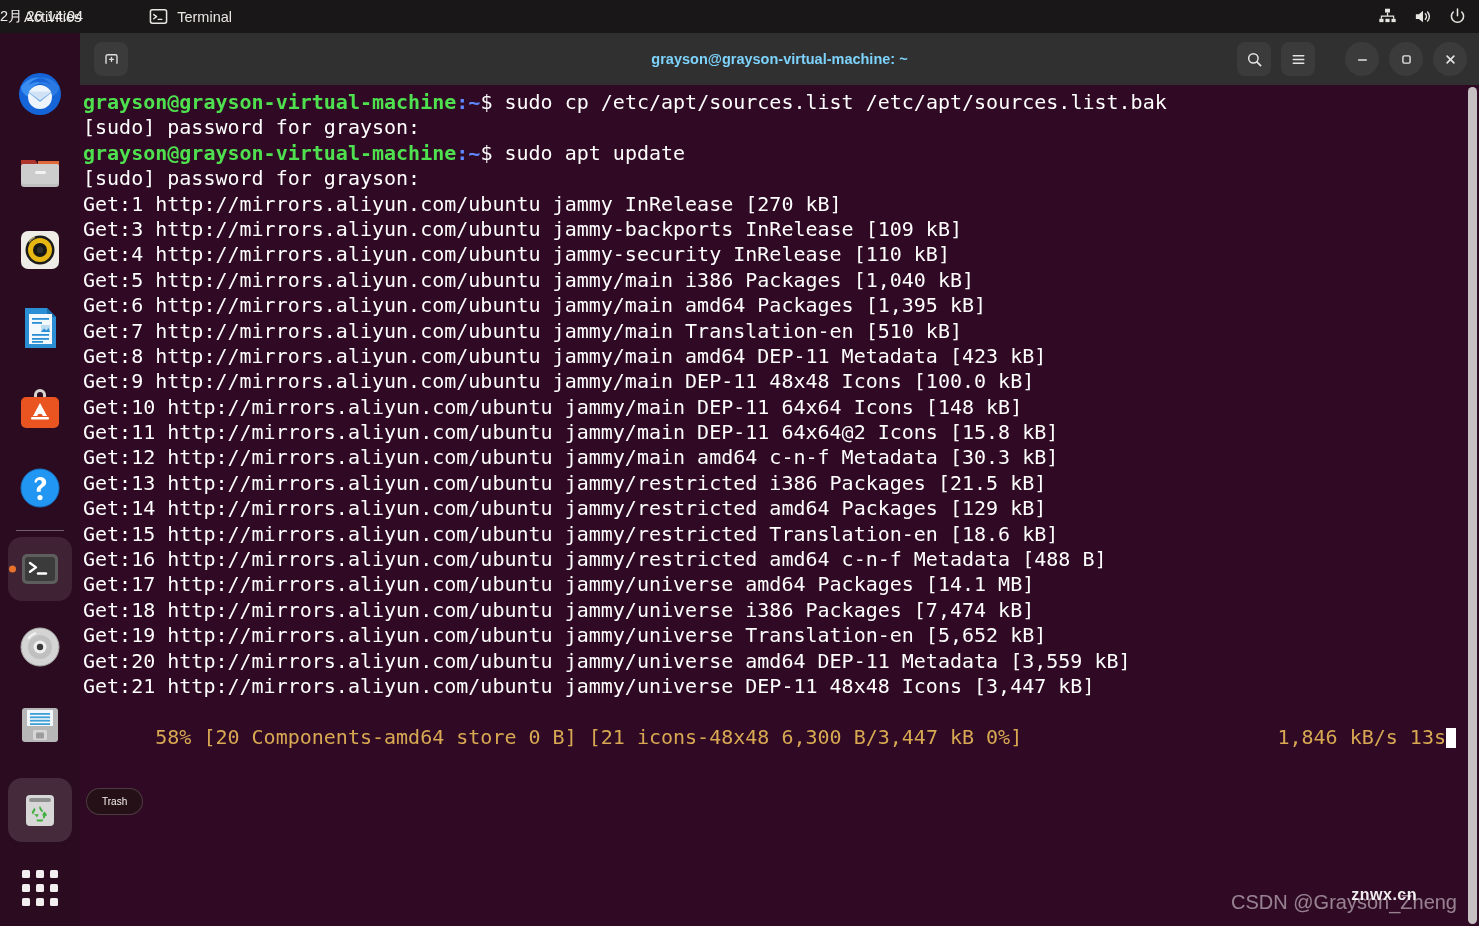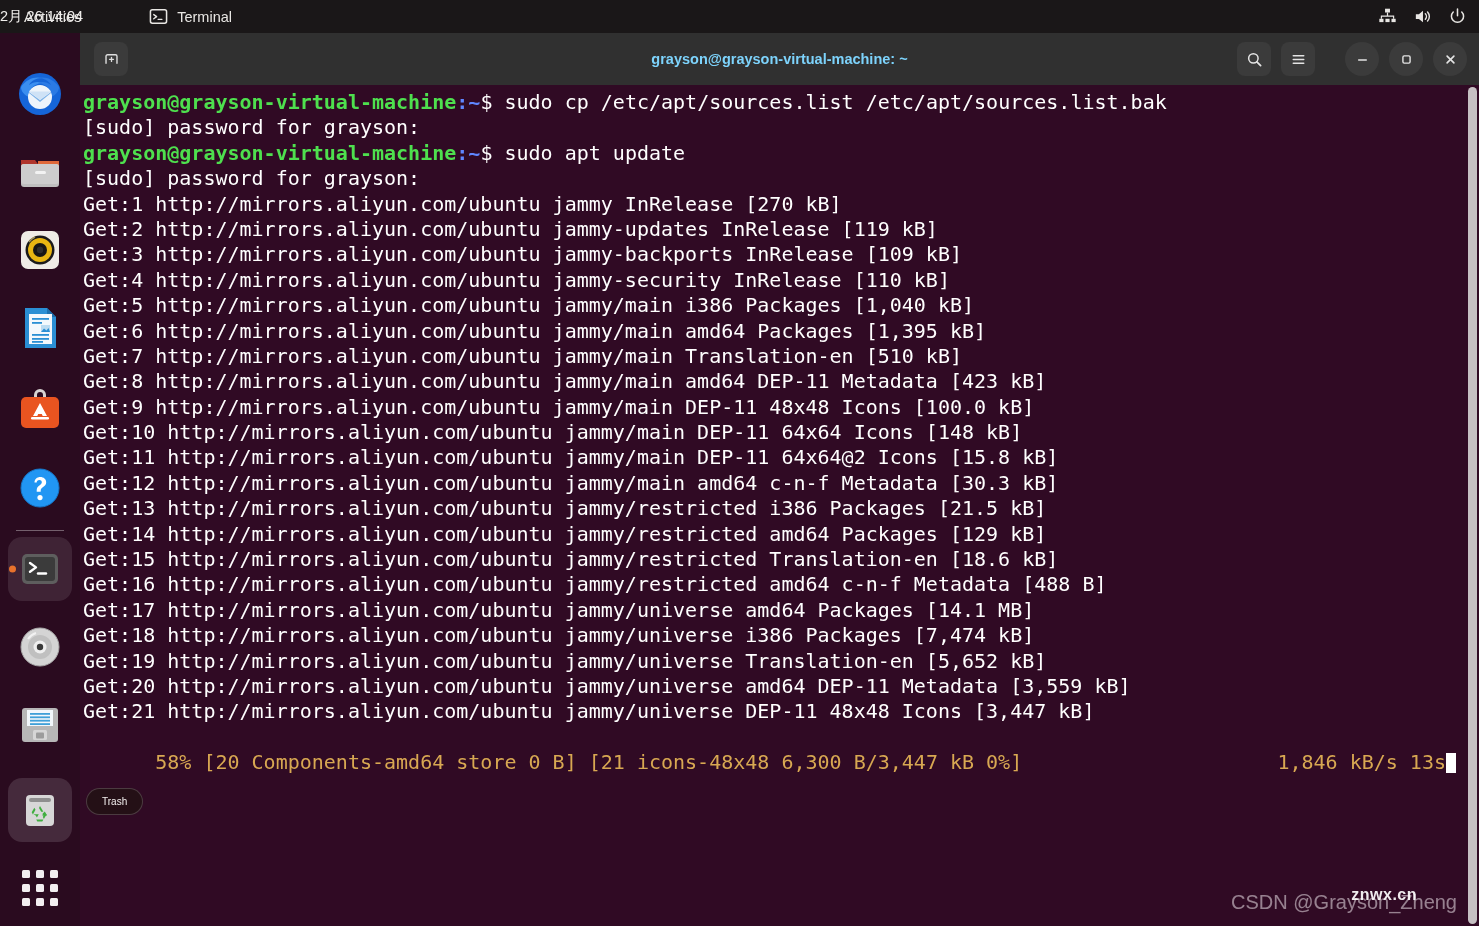--- a/index.html
+++ b/index.html
@@ -492,21 +492,20 @@
     </div>
   </div>
 
   <div id="term-body">
     <div id="term-lines">
         <div class="tline"><span class="c-green">grayson@grayson-virtual-machine</span><span class="c-blue">:~</span><span class="c-white">$ </span><span class="c-white">sudo cp /etc/apt/sources.list /etc/apt/sources.list.bak</span></div>
         <div class="tline">[sudo] password for grayson:</div>
         <div class="tline"><span class="c-green">grayson@grayson-virtual-machine</span><span class="c-blue">:~</span><span class="c-white">$ </span><span class="c-white">sudo apt update</span></div>
         <div class="tline">[sudo] password for grayson:</div>
         <div class="tline">Get:1 http://mirrors.aliyun.com/ubuntu jammy InRelease [270 kB]</div>
-        <div class="tline">Get:2 http://mirrors.aliyun.com/ubuntu jammy-updates InRelease [119 kB]</div>
         <div class="tline">Get:3 http://mirrors.aliyun.com/ubuntu jammy-backports InRelease [109 kB]</div>
         <div class="tline">Get:4 http://mirrors.aliyun.com/ubuntu jammy-security InRelease [110 kB]</div>
         <div class="tline">Get:5 http://mirrors.aliyun.com/ubuntu jammy/main i386 Packages [1,040 kB]</div>
         <div class="tline">Get:6 http://mirrors.aliyun.com/ubuntu jammy/main amd64 Packages [1,395 kB]</div>
         <div class="tline">Get:7 http://mirrors.aliyun.com/ubuntu jammy/main Translation-en [510 kB]</div>
         <div class="tline">Get:8 http://mirrors.aliyun.com/ubuntu jammy/main amd64 DEP-11 Metadata [423 kB]</div>
         <div class="tline">Get:9 http://mirrors.aliyun.com/ubuntu jammy/main DEP-11 48x48 Icons [100.0 kB]</div>
         <div class="tline">Get:10 http://mirrors.aliyun.com/ubuntu jammy/main DEP-11 64x64 Icons [148 kB]</div>
         <div class="tline">Get:11 http://mirrors.aliyun.com/ubuntu jammy/main DEP-11 64x64@2 Icons [15.8 kB]</div>
         <div class="tline">Get:12 http://mirrors.aliyun.com/ubuntu jammy/main amd64 c-n-f Metadata [30.3 kB]</div>

